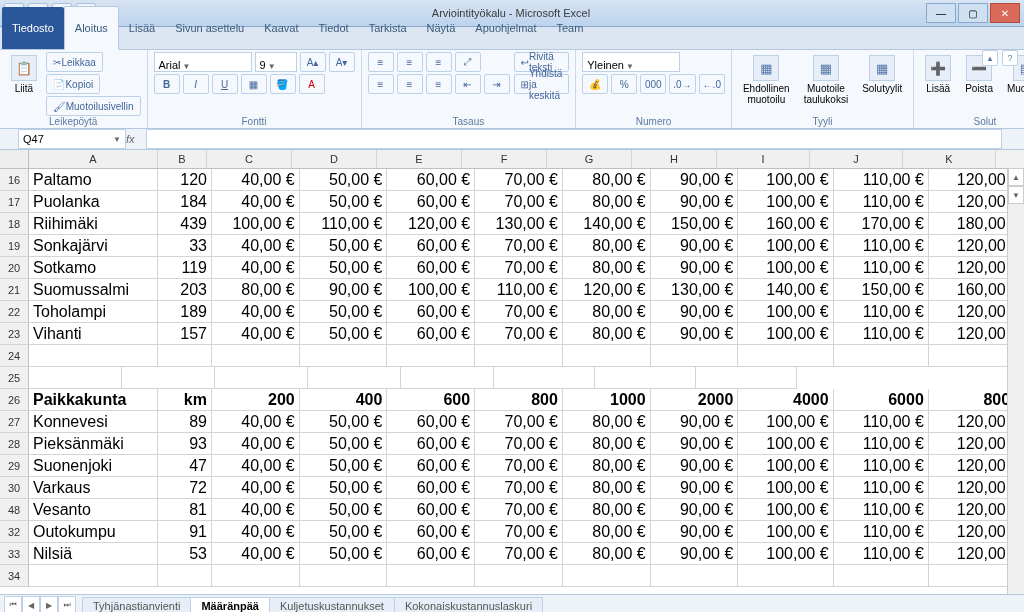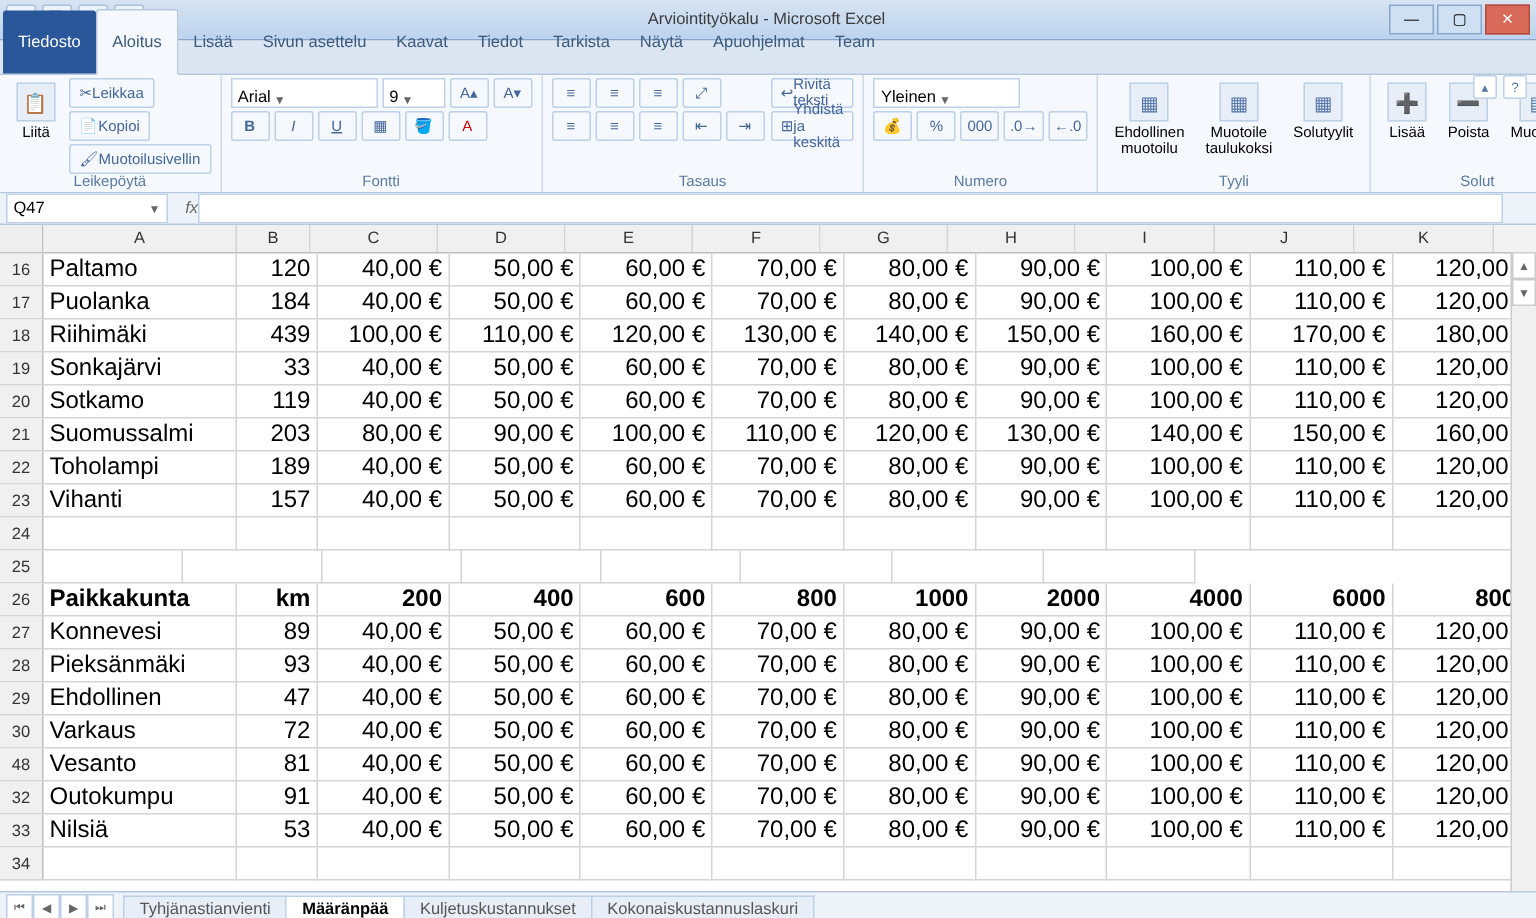--- a/index.html
+++ b/index.html
@@ -21,23 +21,23 @@
 .bigbtn{display:flex;flex-direction:column;align-items:center;gap:2px;padding:2px 4px;border:1px solid transparent;border-radius:3px;cursor:pointer}
 .bigbtn .ico{width:24px;height:24px;background:#e8eef7;border:1px solid #bcd0e8;display:flex;align-items:center;justify-content:center;font-size:13px;color:#5577aa}
 .bigbtn .txt{font-size:10px;text-align:center;line-height:11px}
 .stack{display:flex;flex-direction:column;gap:2px}
 .stack .row{display:flex;gap:3px;align-items:center}
 .sbtn{height:18px;min-width:18px;padding:0 3px;background:#f5f9fe;border:1px solid #bcd0e8;border-radius:2px;display:flex;align-items:center;justify-content:center;font-size:10px;color:#446699;cursor:pointer}
 .sbtn.wide{padding:0 6px}
 .combo{height:18px;border:1px solid #bcd0e8;background:#fff;display:flex;align-items:flex-end;padding:0 2px 0 4px;font-size:11px}
 .combo .dd{width:12px;text-align:center;color:#666;font-size:8px}
 .namebox-row{height:20px;background:#eef3fa;border-bottom:1px solid #b6c8df;display:flex;align-items:center}
-.namebox{width:98px;height:18px;border:1px solid #bcd0e8;background:#fff;margin-left:4px;display:flex;align-items:center;padding:0 4px;font-size:11px}
+.namebox{width:98px;height:18px;border:1px solid #bcd0e8;background:#fff;margin-left:18px;display:flex;align-items:center;padding:0 4px;font-size:11px}
 .namebox .dd{margin-left:auto;font-size:8px;color:#666}
-.fxlabel{width:20px;text-align:right;color:#6a6a6a;font-style:italic}
+.fxlabel{width:20px;text-align:left;color:#6a6a6a;font-style:italic}
 .formulabar{flex:1;height:18px;border:1px solid #bcd0e8;background:#fff;margin-right:22px}
 .grid-wrap{position:relative;height:444px;background:#fff;display:flex;flex-direction:column}
 .colhead{display:flex;height:18px;background:#f2f2f2;border-bottom:1px solid #c0c0c0}
 .corner{width:28px;border-right:1px solid #c0c0c0;background:#eee}
 .ch{border-right:1px solid #d4d4d4;text-align:center;font-size:11px;color:#333;background:#f0f0f0;display:flex;align-items:center;justify-content:center}
 .rowsarea{flex:1;overflow:hidden}
 .gridrow{display:flex;height:22px}
 .rh{width:28px;min-width:28px;background:#f0f0f0;border-right:1px solid #c0c0c0;border-bottom:1px solid #d4d4d4;display:flex;align-items:center;justify-content:center;font-size:11px;color:#333}
 .cell{border-right:1px solid #d4d4d4;border-bottom:1px solid #d4d4d4;padding:0 4px;font-size:16px;font-family:Arial,sans-serif;display:flex;align-items:center;overflow:hidden;white-space:nowrap}
 .cell.num{justify-content:flex-end}
@@ -429,21 +429,21 @@
         <div class="cell num wE">60,00 €</div>
         <div class="cell num wF">70,00 €</div>
         <div class="cell num wG">80,00 €</div>
         <div class="cell num wH">90,00 €</div>
         <div class="cell num wI">100,00 €</div>
         <div class="cell num wJ">110,00 €</div>
         <div class="cell num wK">120,00 €</div>
       </div>
       <div class="gridrow">
         <div class="rh">29</div>
-        <div class="cell  wA">Ehdollinen</div>
+        <div class="cell  wA">Suonenjoki</div>
         <div class="cell num wB">47</div>
         <div class="cell num wC">40,00 €</div>
         <div class="cell num wD">50,00 €</div>
         <div class="cell num wE">60,00 €</div>
         <div class="cell num wF">70,00 €</div>
         <div class="cell num wG">80,00 €</div>
         <div class="cell num wH">90,00 €</div>
         <div class="cell num wI">100,00 €</div>
         <div class="cell num wJ">110,00 €</div>
         <div class="cell num wK">120,00 €</div>

